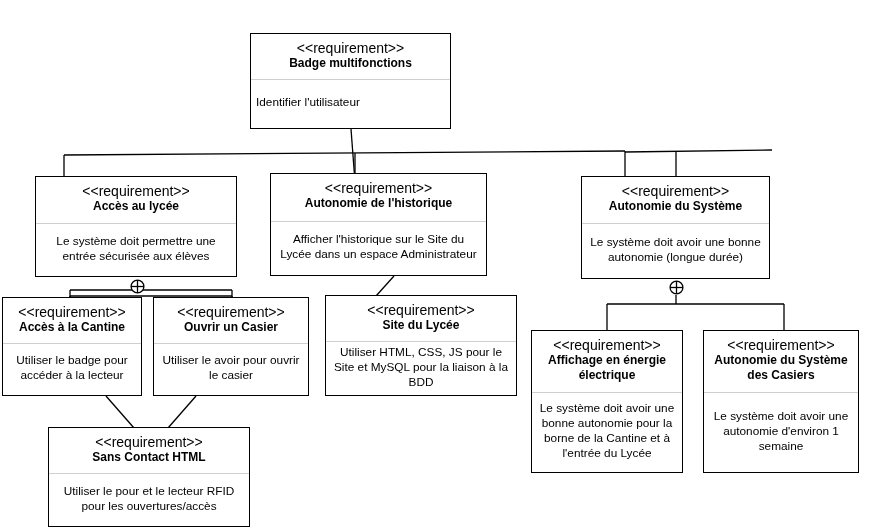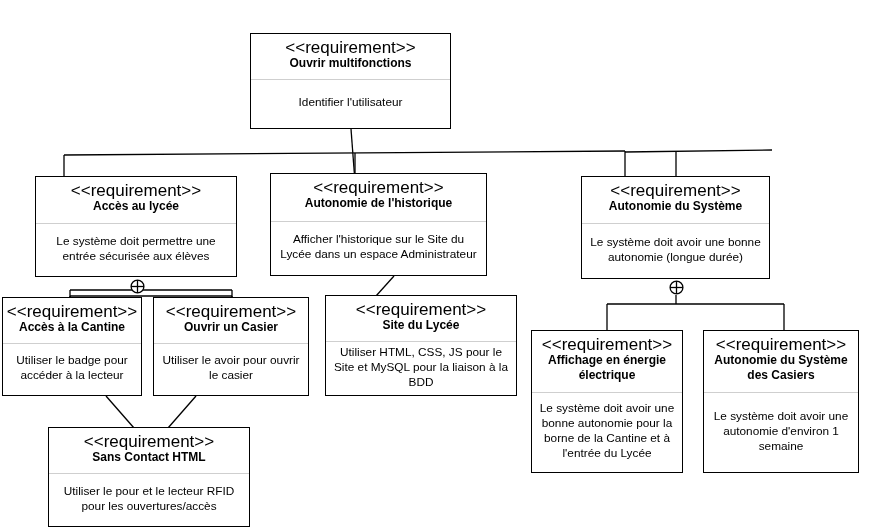--- a/index.html
+++ b/index.html
@@ -36,38 +36,37 @@
     box-sizing: border-box;
     border-bottom: 1px solid #cfcfcf;
     display: flex;
     flex-direction: column;
     align-items: center;
     justify-content: flex-start;
     padding: 7px 4px 8px 4px;
     flex: 0 0 auto;
   }
   .stereotype {
-    font-size: 17px;
+    font-size: 14px;
     color: #000000;
     line-height: 14px;
     white-space: nowrap;
   }
   .req-title {
     font-size: 12px;
     font-weight: bold;
     color: #000000;
     line-height: 14.5px;
     text-align: center;
     margin-top: 1px;
   }
   .req-body {
     flex: 1 1 auto;
     display: flex;
     align-items: center;
-    justify-content: center;
     padding: 3px 5px 6px 5px;
   }
   .req-text {
     font-size: 11.8px;
     color: #000000;
     line-height: 15px;
     text-align: center;
   }
   .crosshair {
     position: absolute;
@@ -121,21 +120,21 @@
   </svg>
   <svg class="crosshair" style="left: 667.5px; top: 278.5px;" viewBox="0 0 17 17" xmlns="http://www.w3.org/2000/svg">
     <circle cx="8.5" cy="8.5" r="6.4" fill="#ffffff" stroke="#000000" stroke-width="1.3"></circle>
     <line x1="8.5" y1="2.1" x2="8.5" y2="14.9" stroke="#000000" stroke-width="1.3"></line>
     <line x1="2.1" y1="8.5" x2="14.9" y2="8.5" stroke="#000000" stroke-width="1.3"></line>
   </svg>
 
   <div class="req-box" style="left: 250px; top: 33px; width: 201px; height: 96px;">
     <div class="req-head" style="height: 46px;">
       <div class="stereotype">&lt;&lt;requirement&gt;&gt;</div>
-      <div class="req-title">Ouvrir multifonctions</div>
+      <div class="req-title">Badge multifonctions</div>
     </div>
     <div class="req-body">
       <div class="req-text">Identifier l'utilisateur</div>
     </div>
   </div>
 
   <div class="req-box" style="left: 35px; top: 176px; width: 202px; height: 101px;">
     <div class="req-head" style="height: 47px;">
       <div class="stereotype">&lt;&lt;requirement&gt;&gt;</div>
       <div class="req-title">Accès au lycée</div>

